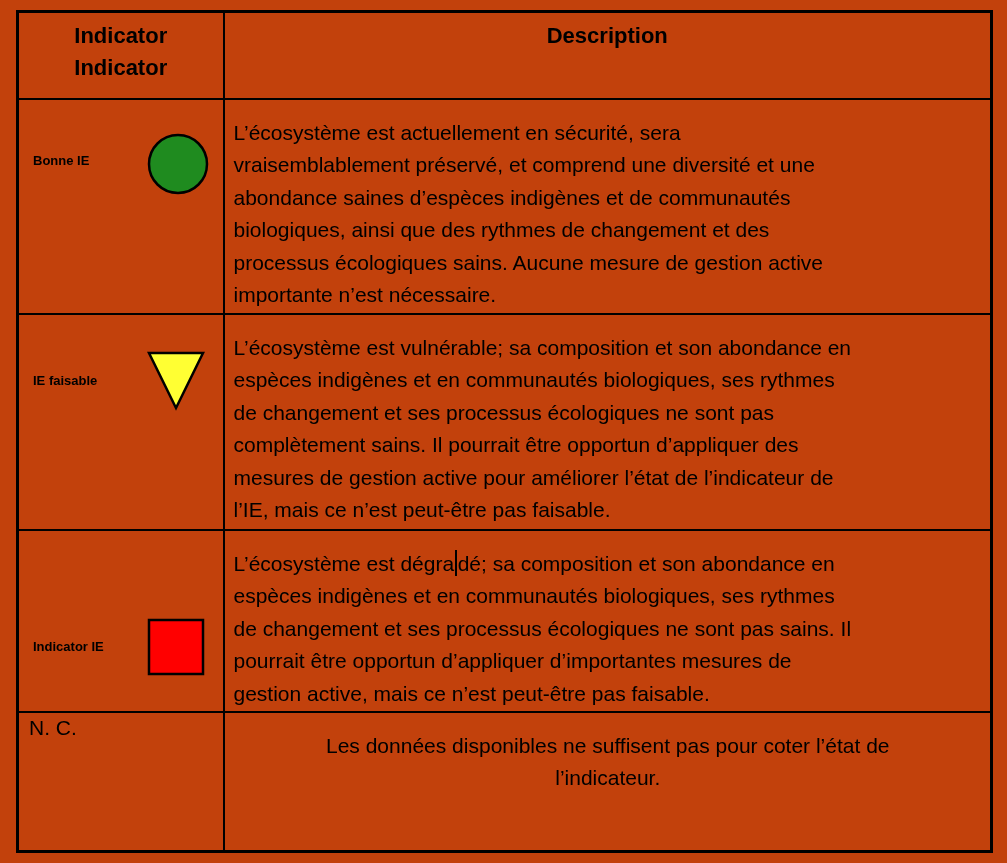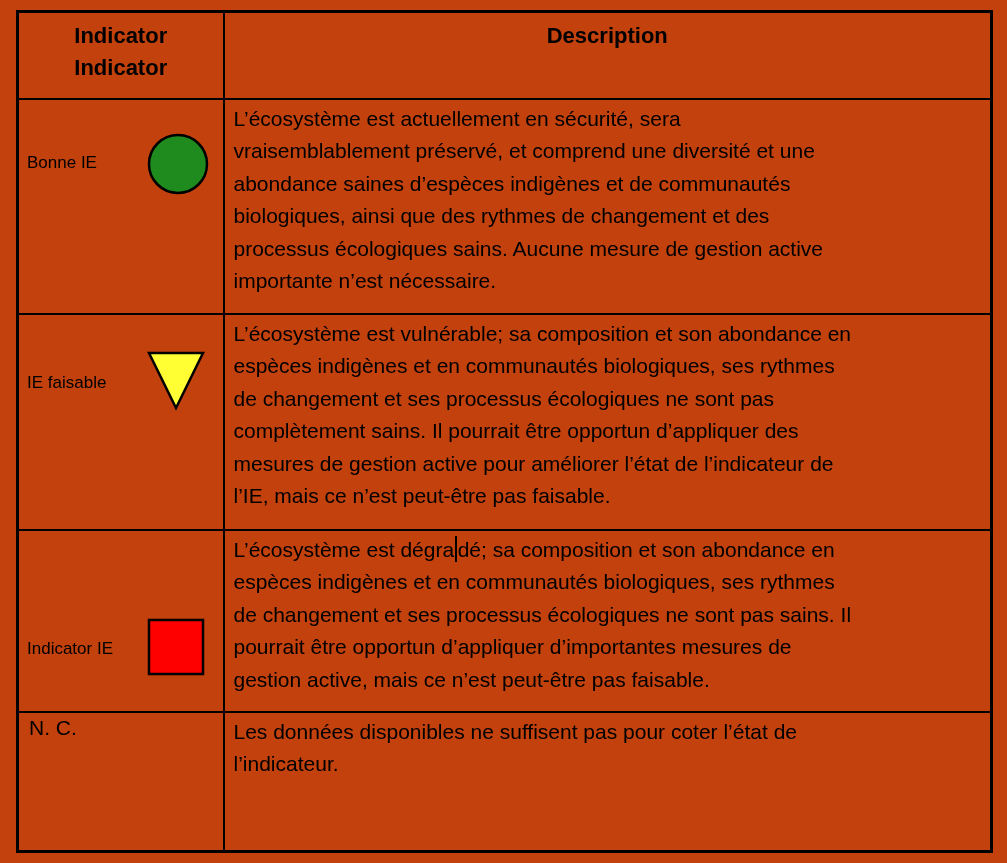--- a/index.html
+++ b/index.html
@@ -28,36 +28,36 @@
   col.c2 { width: 768px; }
   th, td {
     border: 2px solid #000000;
     vertical-align: top;
     padding: 0;
   }
   tr.hdr     { height: 87px; }
   tr.row-1   { height: 215px; }
   tr.row-2   { height: 216px; }
   tr.row-3   { height: 182px; }
-  tr.row-4   { height: 140px; }
+  tr.row-4   { height: 140px; text-align: center; }
   th.hdr-cell {
     font-weight: bold;
     font-size: 22px;
     line-height: 32px;
     text-align: center;
     padding-top: 7px;
   }
   td.cond {
     position: relative;
   }
   .cond-label {
     position: absolute;
-    left: 8px;
-    font-weight: normal;
-    font-size: 17px;
+    left: 14px;
+    font-weight: bold;
+    font-size: 13px;
     white-space: nowrap;
   }
   .lbl-r1 { top: 53px; }
   .lbl-r2 { top: 58px; }
   .lbl-r3 { top: 108px; }
   .cond-label-plain {
     position: absolute;
     left: 10px;
     top: 3px;
     font-weight: normal;
@@ -67,21 +67,21 @@
   .shape {
     position: absolute;
     left: 128px;
   }
   .shape-r1 { top: 33px; }
   .shape-r2 { top: 36px; }
   .shape-r3 { top: 87px; }
   td.desc {
     font-size: 21px;
     line-height: 32.5px;
-    padding: 3px 8px 0 9px;
+    padding: 17px 8px 0 9px;
   }
   .desc-text {
     white-space: pre-line;
   }
   .caret {
     display: inline-block;
     width: 1.5px;
     height: 26px;
     background: #000000;
     vertical-align: -5px;

